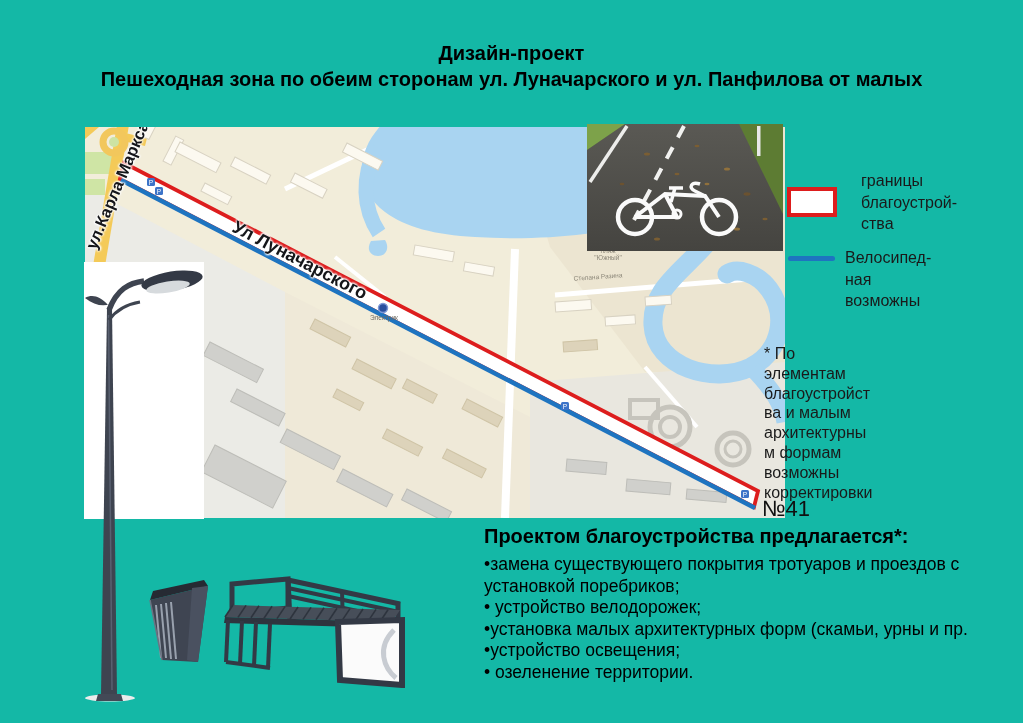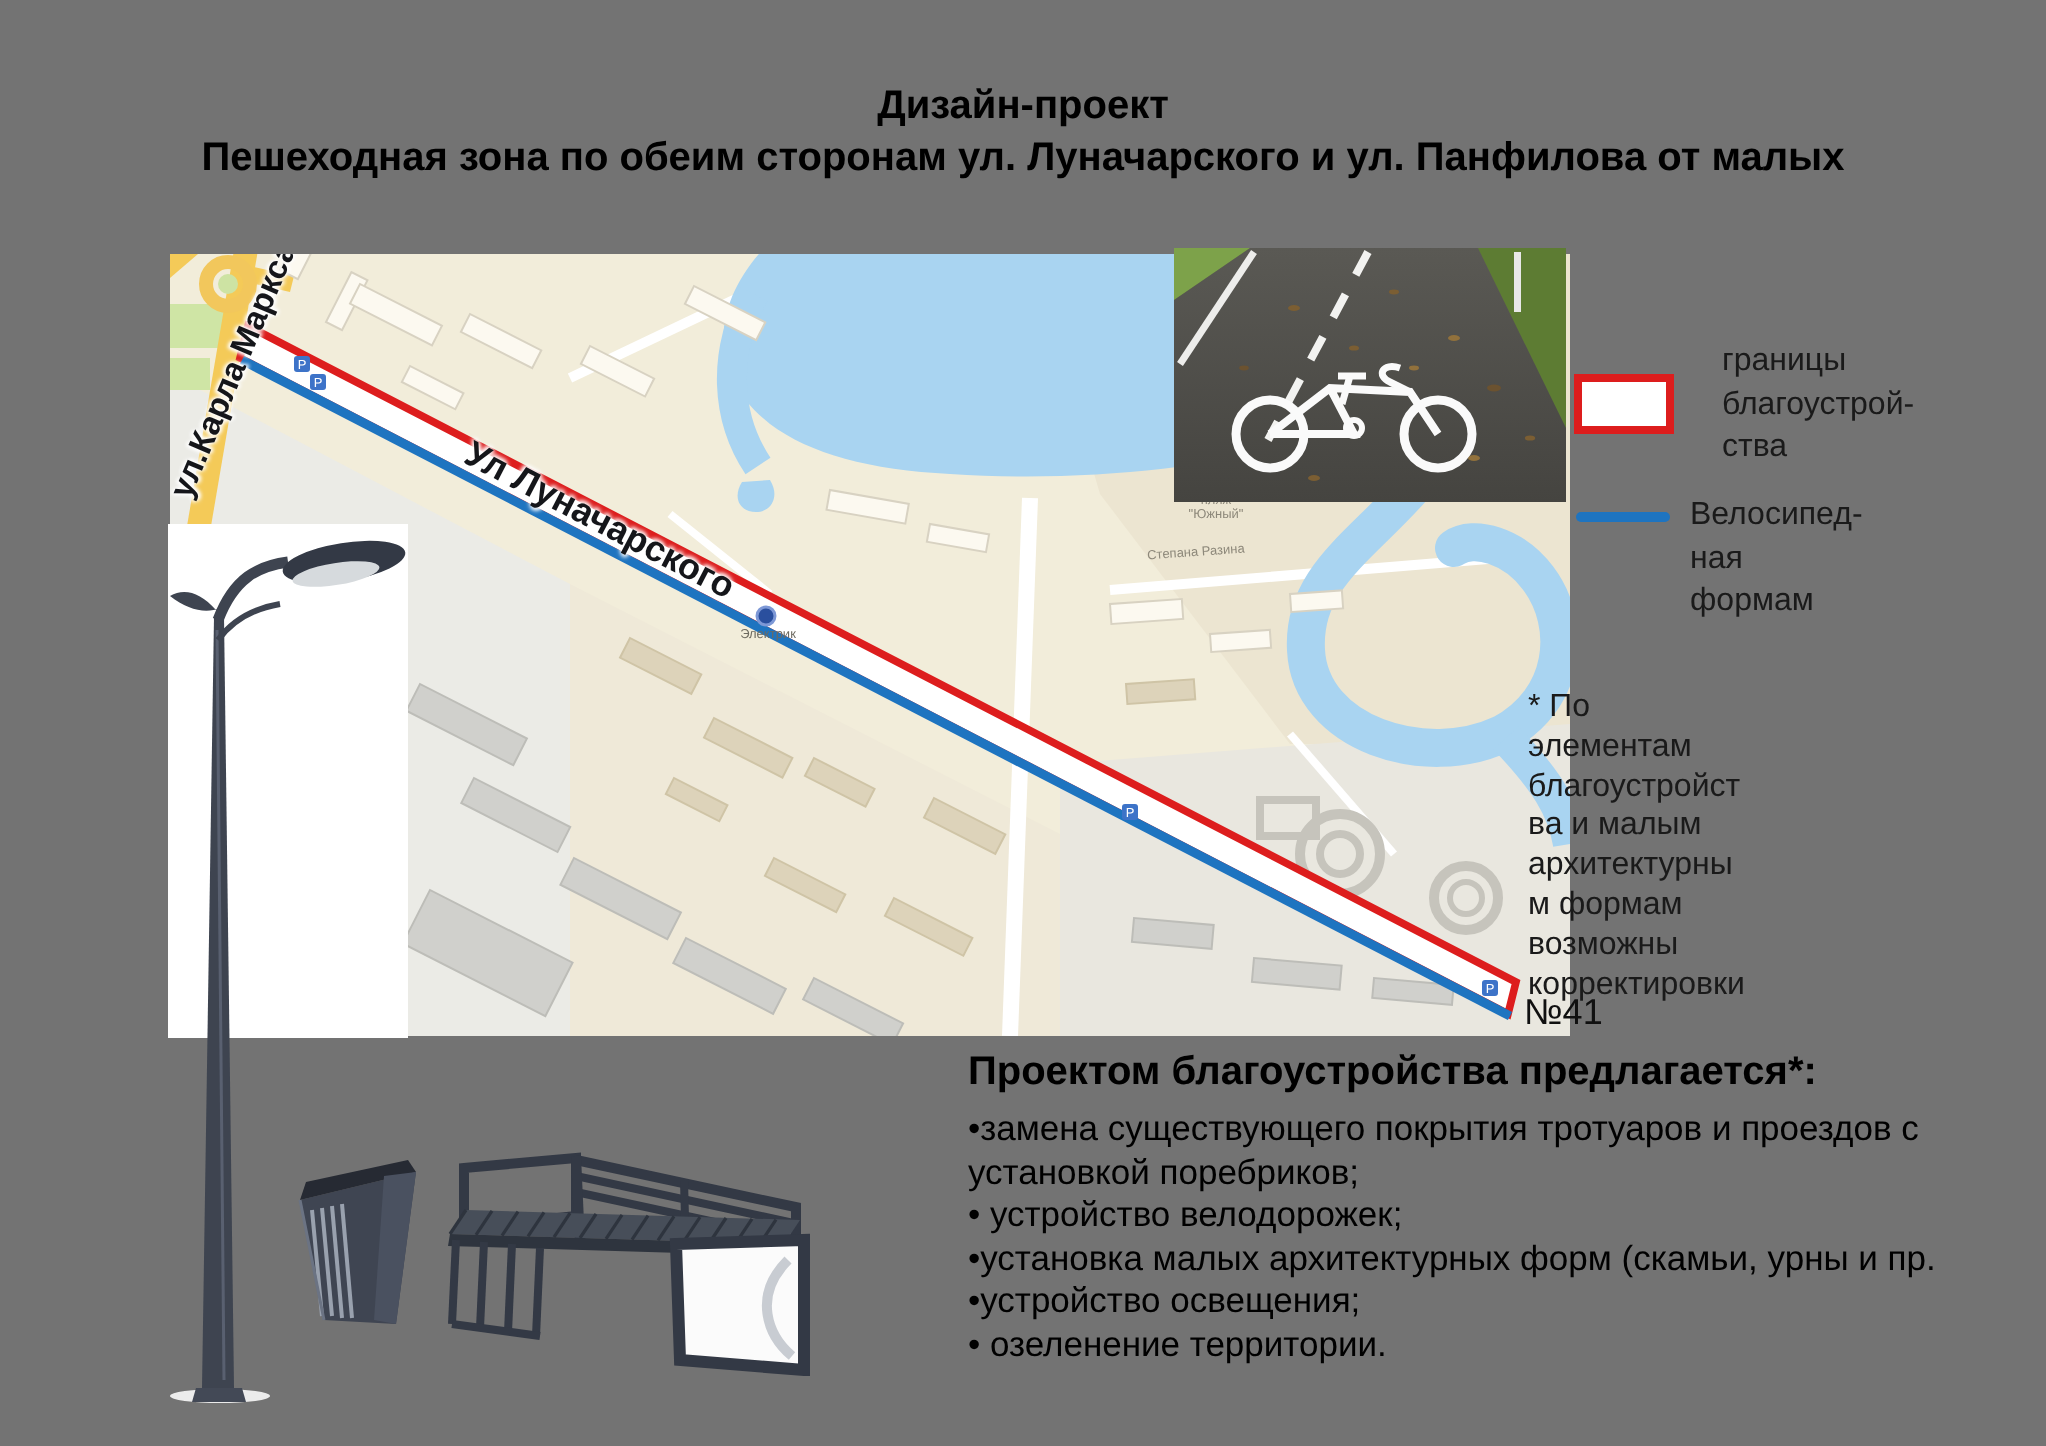--- a/index.html
+++ b/index.html
@@ -1,35 +1,35 @@
 <!DOCTYPE html>
 <html><head>
 <meta charset="utf-8">
 <style>
   html,body{margin:0;padding:0;background:#fff;}
-  .page{position:relative;width:1023px;height:723px;background:#737373;overflow:hidden;
+  .page{position:relative;width:1023px;height:723px;background:#14b8a6;overflow:hidden;
         font-family:"Liberation Sans",sans-serif;color:#000;}
   .title{position:absolute;left:60px;top:40px;width:903px;text-align:center;
          font-size:20px;line-height:26px;font-weight:bold;}
   
   .map{position:absolute;left:85px;top:127px;width:700px;height:391px;overflow:hidden;background:#f2edda;}
   .map svg{position:absolute;left:0;top:0;}
   .mlbl{position:absolute;white-space:nowrap;color:#15161a;font-weight:bold;
         text-shadow:0 0 2px #fff,0 0 3px #fff,1px 1px 2px #fff,-1px -1px 2px #fff;}
   .lbl-karl{left:-43px;top:47px;width:150px;height:22px;line-height:22px;text-align:center;
             font-size:16.5px;transform:rotate(-67deg);}
   .lbl-luna{left:130px;top:121px;width:170px;height:24px;line-height:24px;text-align:center;
             font-size:18px;transform:rotate(27.5deg);}
   .tiny{position:absolute;font-size:6.5px;line-height:7px;color:#8d887a;font-weight:normal;
         white-space:pre-line;text-align:center;}
   .lbl-razina{left:468px;top:146px;width:90px;transform:rotate(-4deg);}
   .lbl-beach{left:500px;top:120px;width:46px;}
   .lbl-electric{left:276px;top:187px;width:46px;color:#6d6a60;}
   .white-mask{position:absolute;left:84px;top:262px;width:120px;height:257px;background:#fff;}
-  .num41{position:absolute;left:762px;top:496px;font-size:18px;color:#101010;}
+  .num41{position:absolute;left:762px;top:496px;font-size:22px;color:#101010;}
   
   .sw-red{position:absolute;left:787px;top:187px;width:42px;height:22px;border:4px solid #dd1d1d;background:#fff;}
   .sw-blue{position:absolute;left:788px;top:256px;width:47px;height:5px;border-radius:3px;background:#1e74c0;}
   .leg-txt{position:absolute;left:845px;width:160px;font-size:16px;line-height:21.5px;
            white-space:pre-line;color:#1a1a1a;}
   .leg-txt.t1{top:170px;margin-left:16px;}
   .leg-txt.t2{top:247px;}
   .note{position:absolute;left:764px;top:344px;width:170px;font-size:16px;line-height:19.8px;
         white-space:pre-line;color:#1a1a1a;}
   
@@ -266,21 +266,21 @@
 
   <div class="num41">№41</div>
 
   <div class="sw-red" style="border-color: rgb(221, 29, 29);"></div>
   <div class="leg-txt t1">границы
 благоустрой-
 ства</div>
   <div class="sw-blue" style="background: rgb(30, 116, 192);"></div>
   <div class="leg-txt t2">Велосипед-
 ная
-формам</div>
+возможны</div>
 
   <div class="note">* По
 элементам
 благоустройст
 ва и малым
 архитектурны
 м формам
 возможны
 корректировки</div>
 

